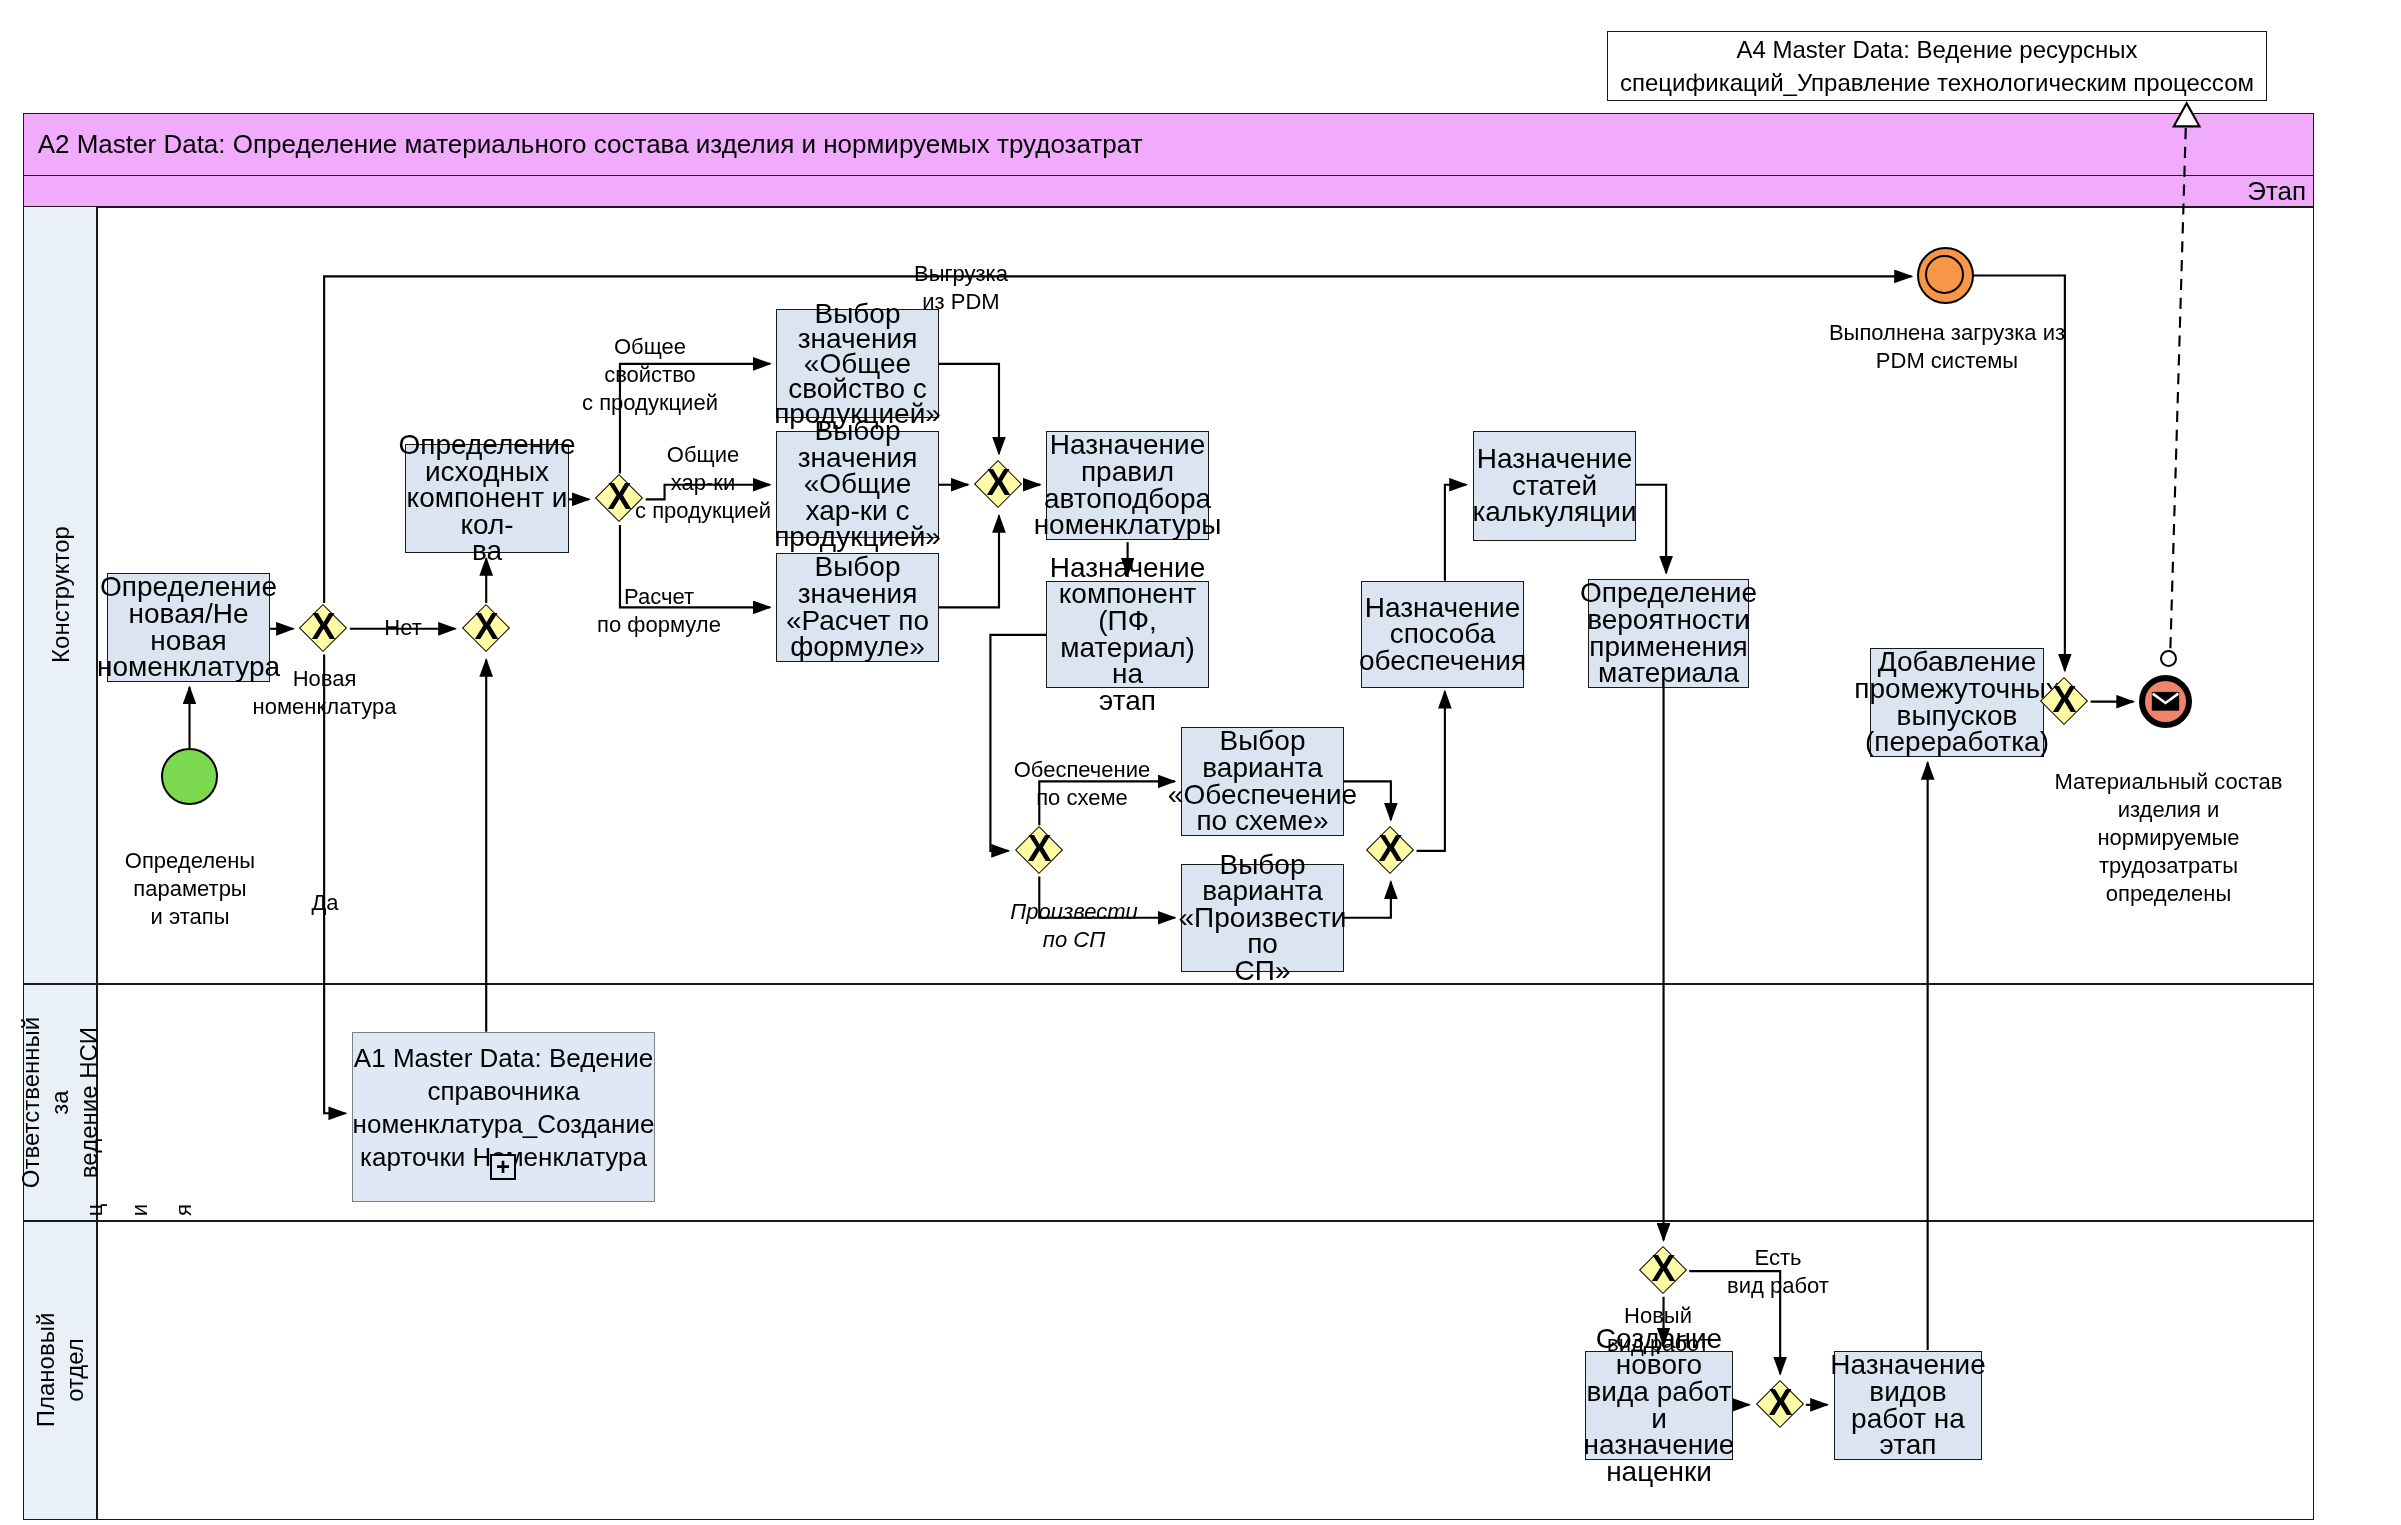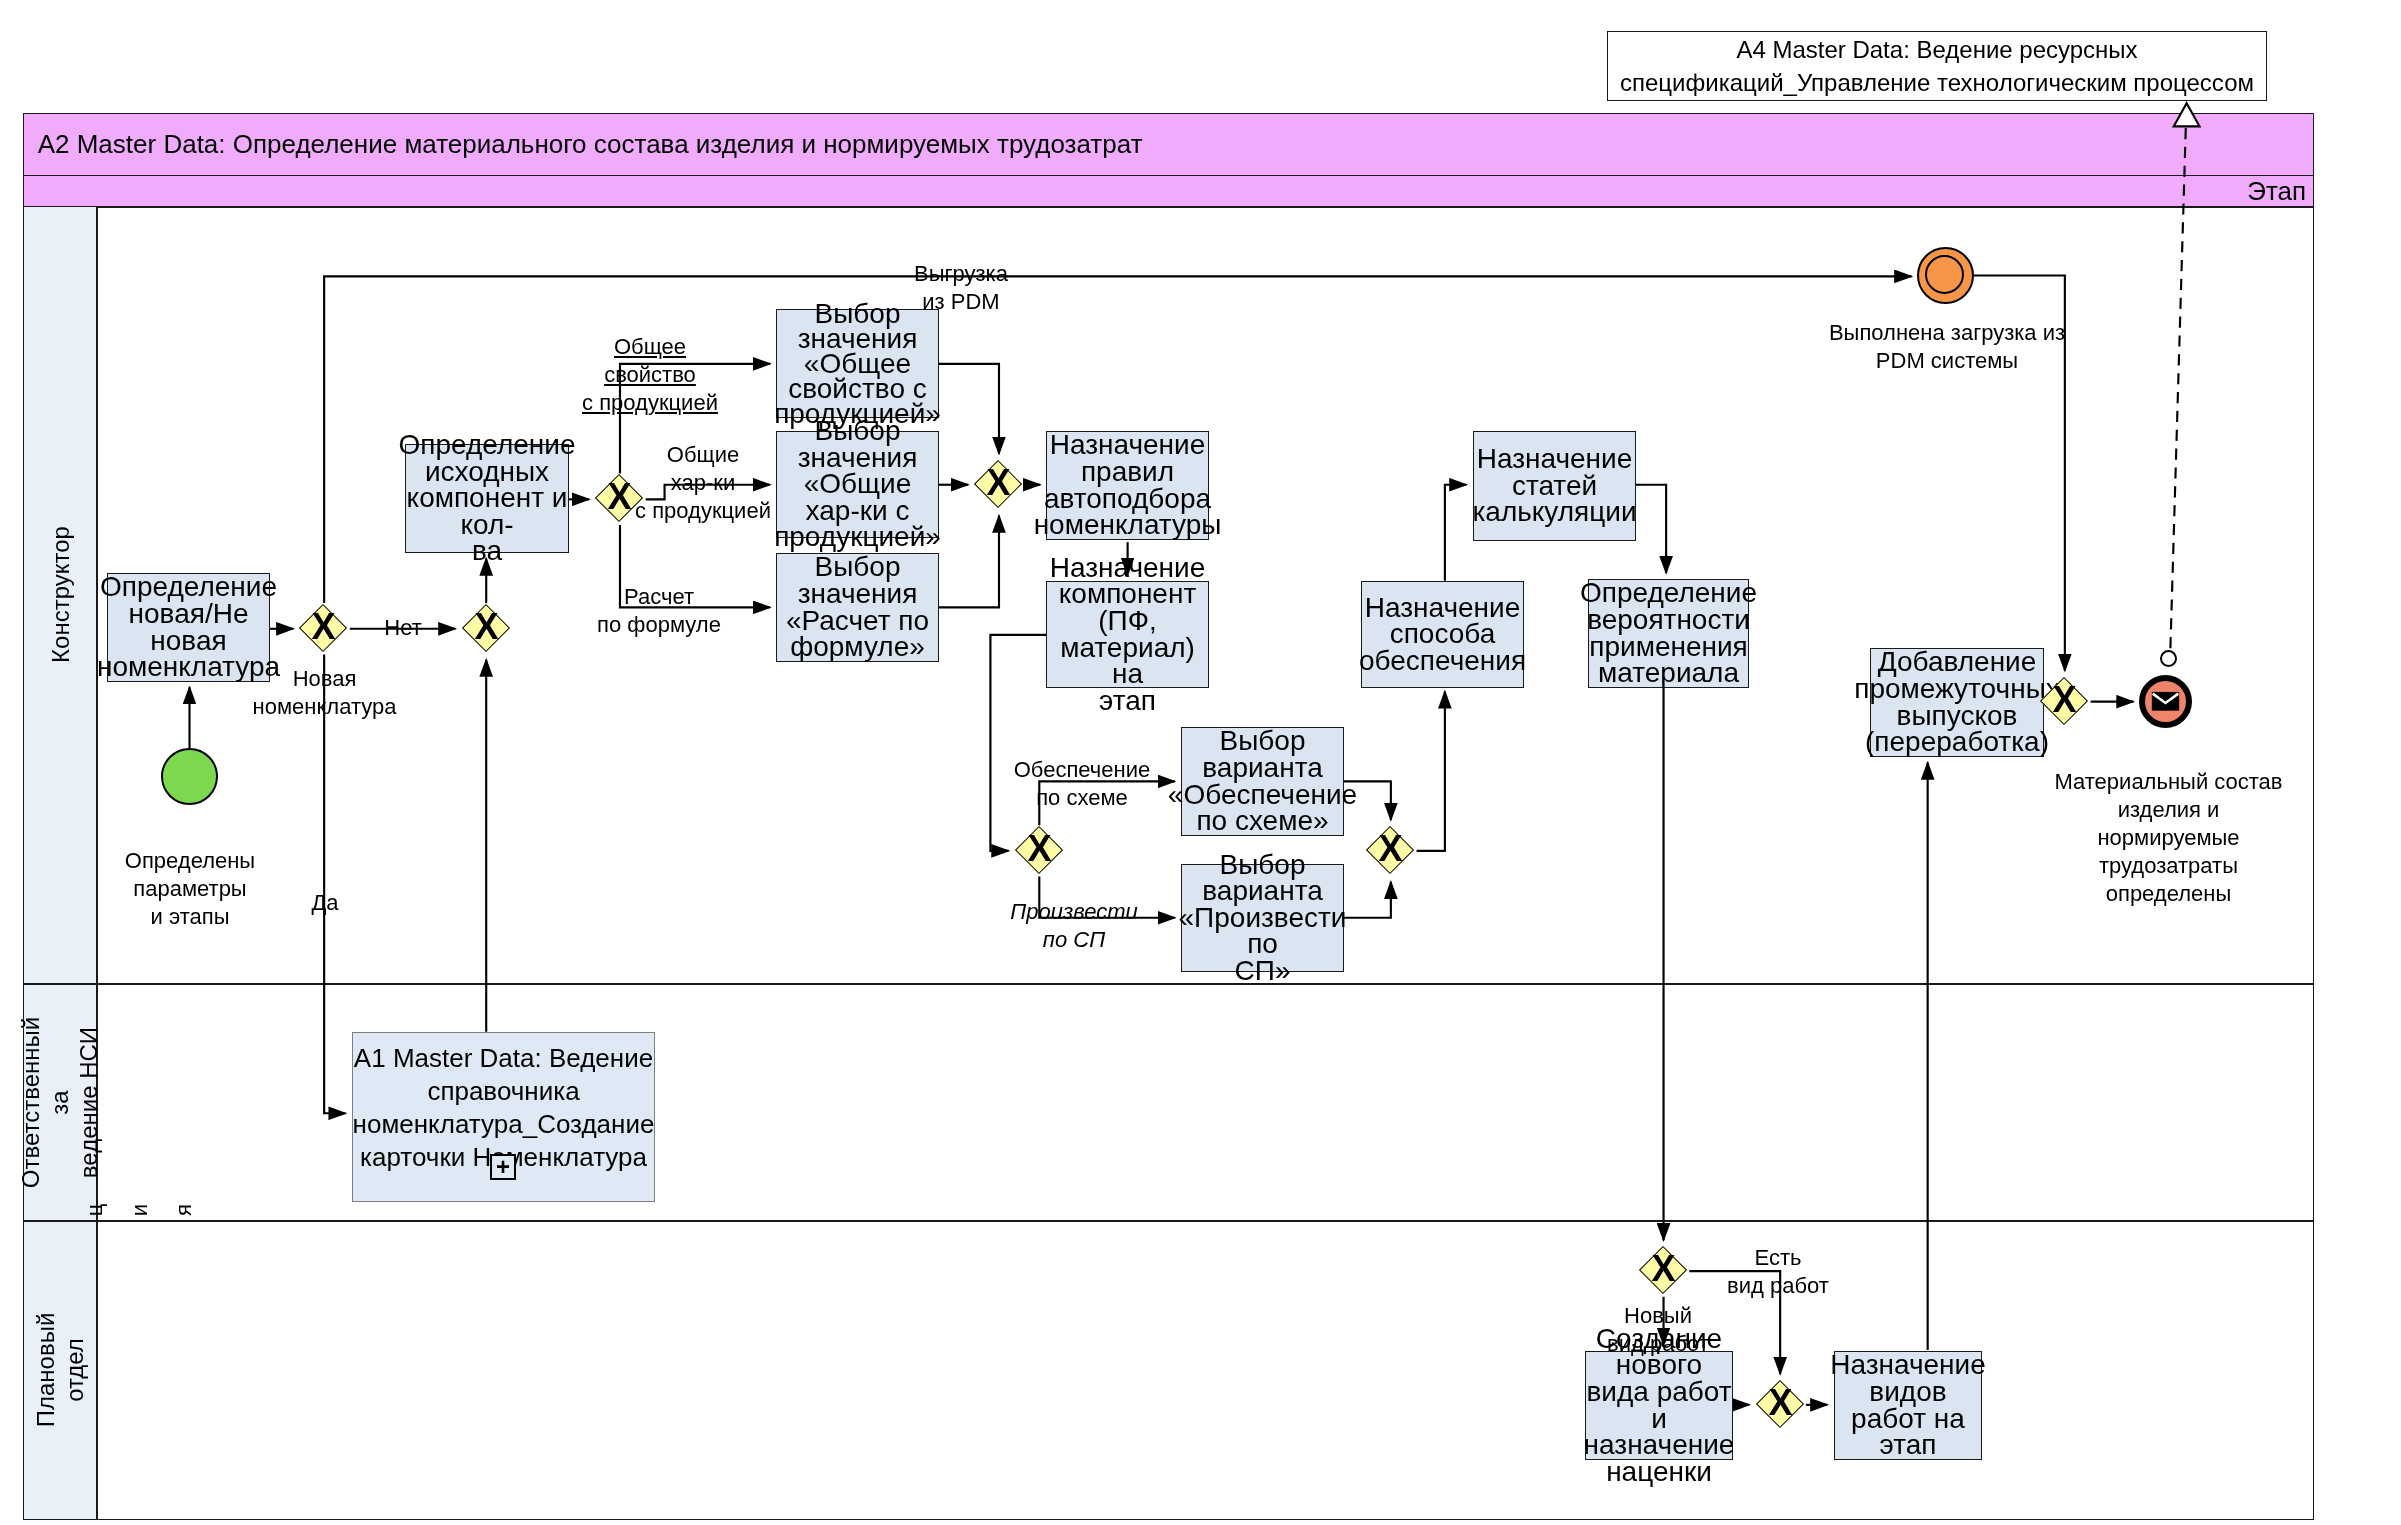--- a/index.html
+++ b/index.html
@@ -248,21 +248,21 @@
       <div class="d"></div>
       <div class="x">X</div>
     </div>
 
   <div class="lbl" style="left:373px; top:614px; width:60px;">Нет</div>
   <div class="lbl" style="left:243px; top:665px; width:163px;">Новая
 номенклатура</div>
   <div class="lbl" style="left:302px; top:889px; width:46px;">Да</div>
   <div class="lbl" style="left:901px; top:249px; width:120px;margin-top:11px;">Выгрузка
 из PDM</div>
-  <div class="lbl" style="left:577px; top:333px; width:146px;text-decoration:underline;">Общее
+  <div class="lbl" style="left:577px; top:333px; width:146px;">Общее
 свойство
 с продукцией</div>
   <div class="lbl" style="left:630px; top:441px; width:146px;">Общие
 хар-ки
 с продукцией</div>
   <div class="lbl" style="left:586px; top:583px; width:146px;">Расчет
 по формуле</div>
   <div class="lbl" style="left:1005px; top:756px; width:154px;">Обеспечение
 по схеме</div>
   <div class="lbl" style="left:997px; top:898px; width:154px;font-style:italic;">Произвести

